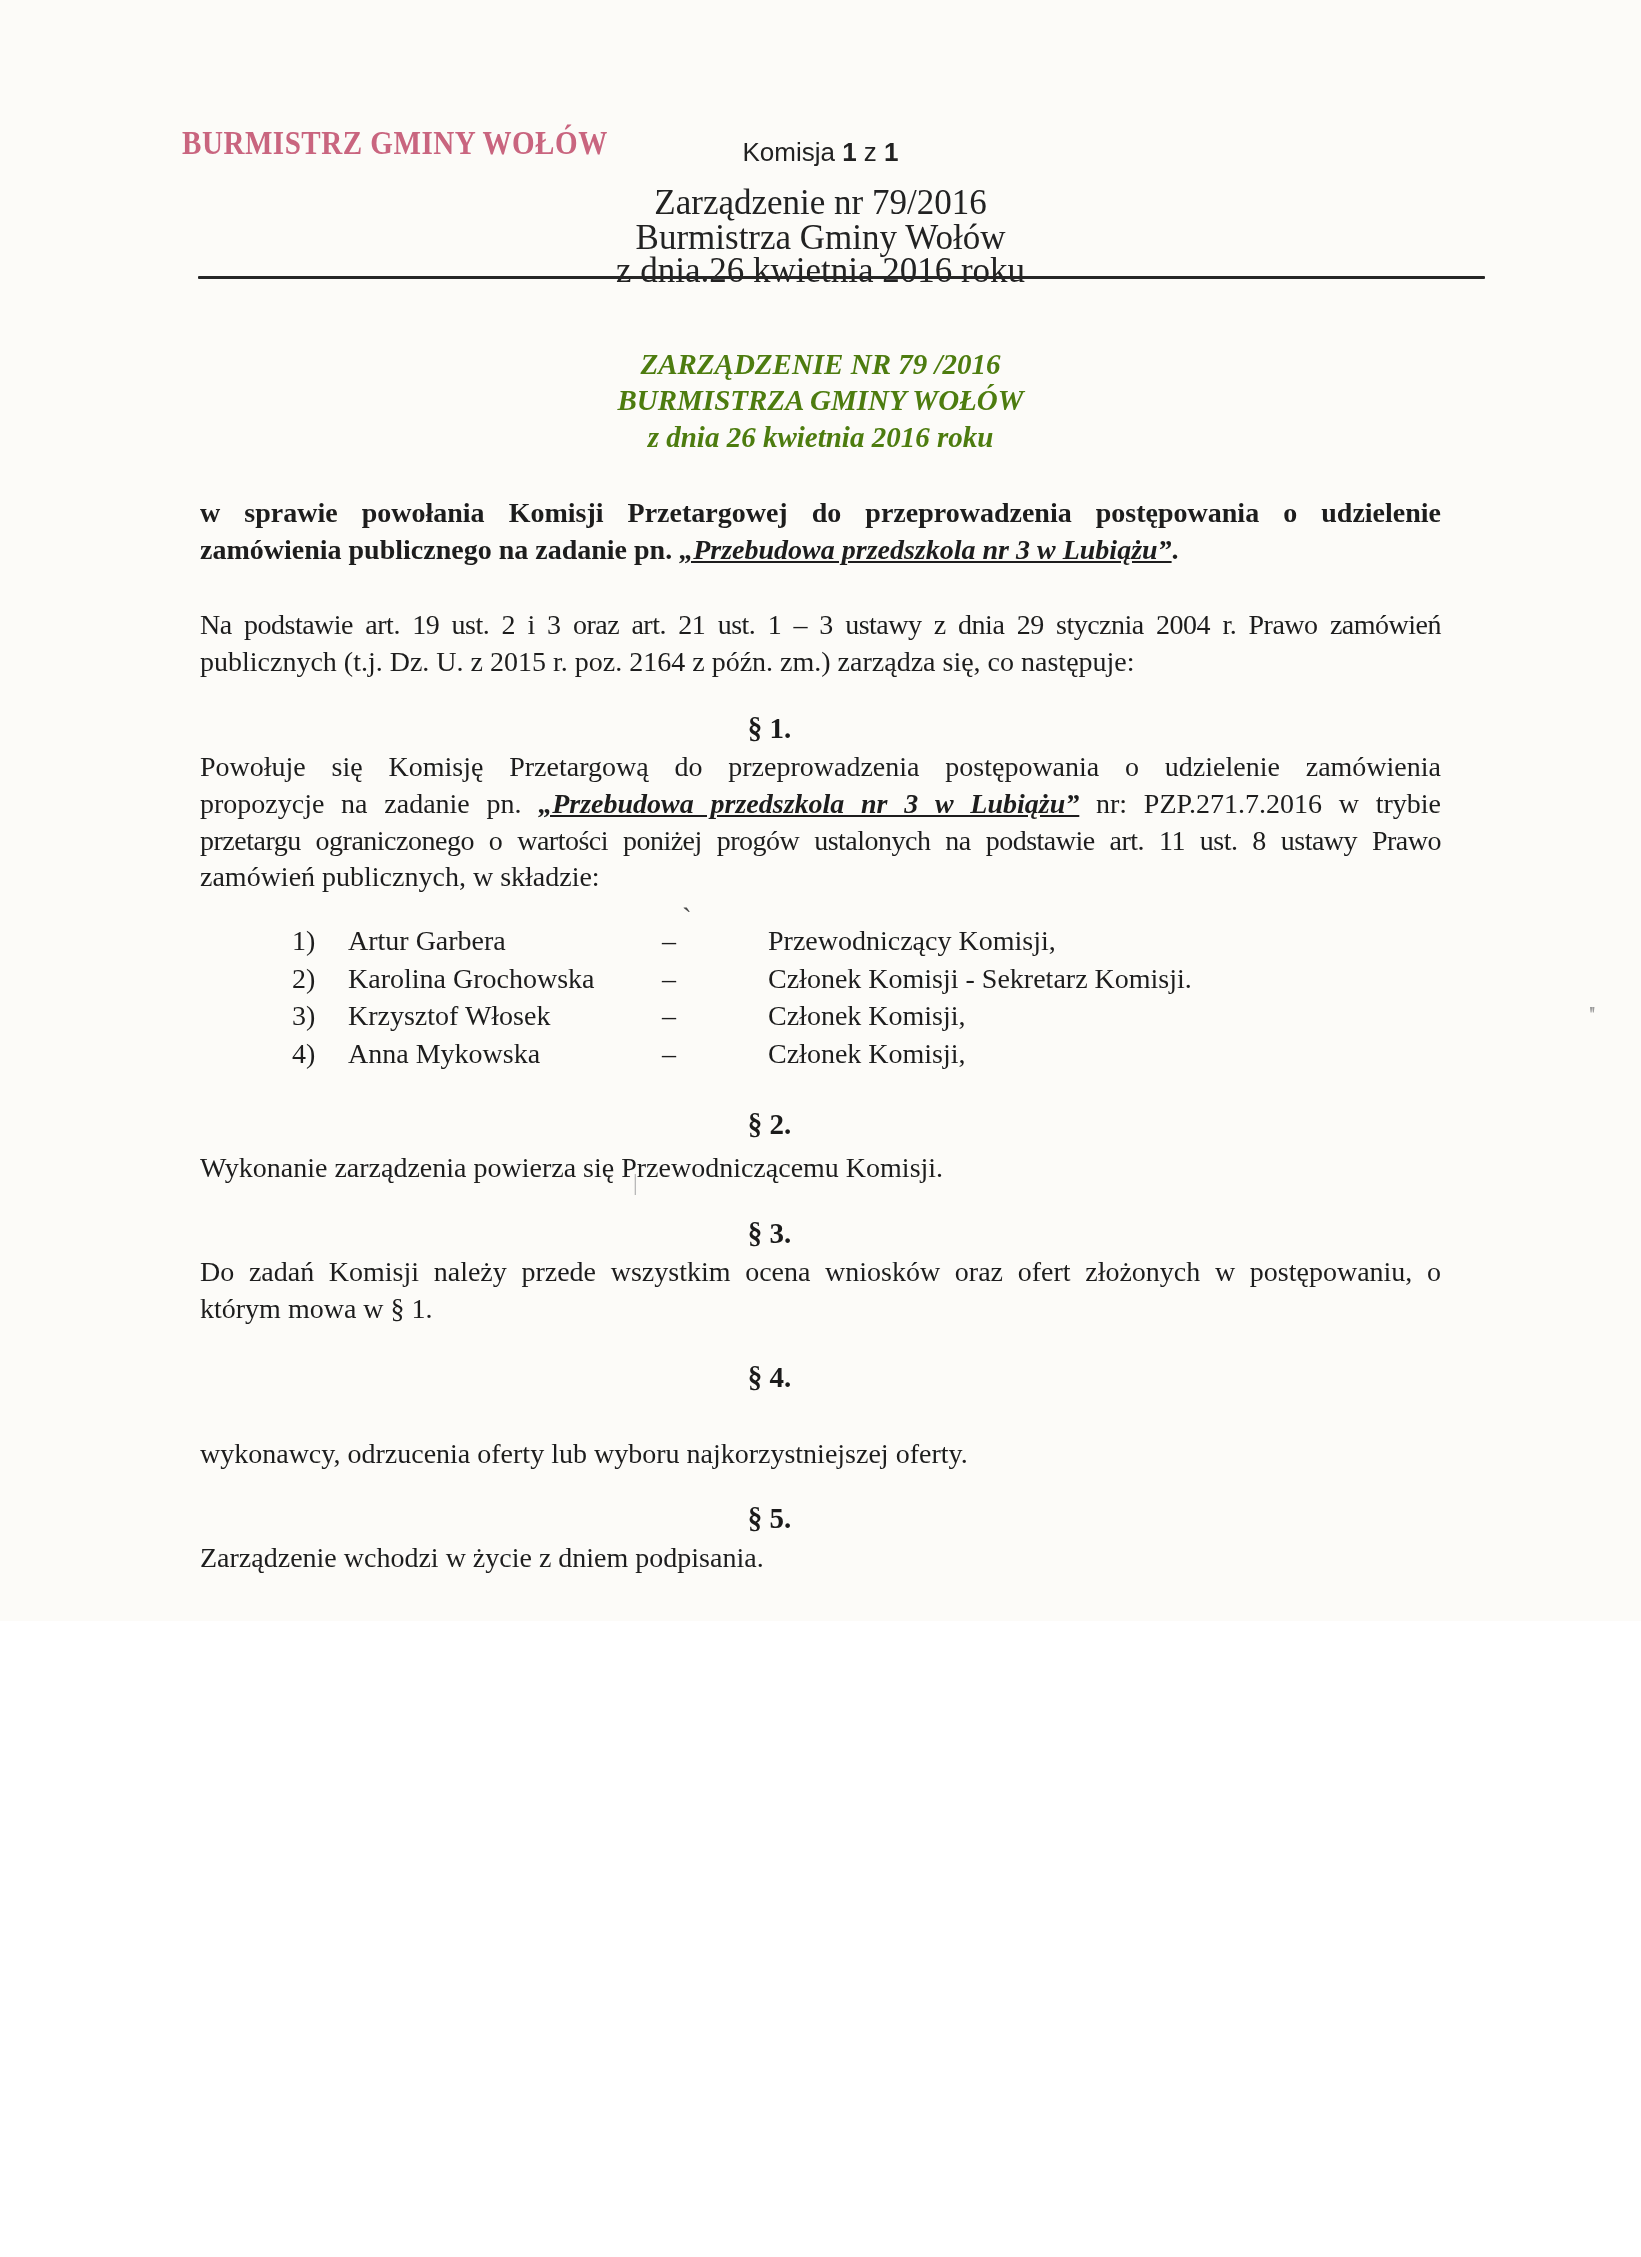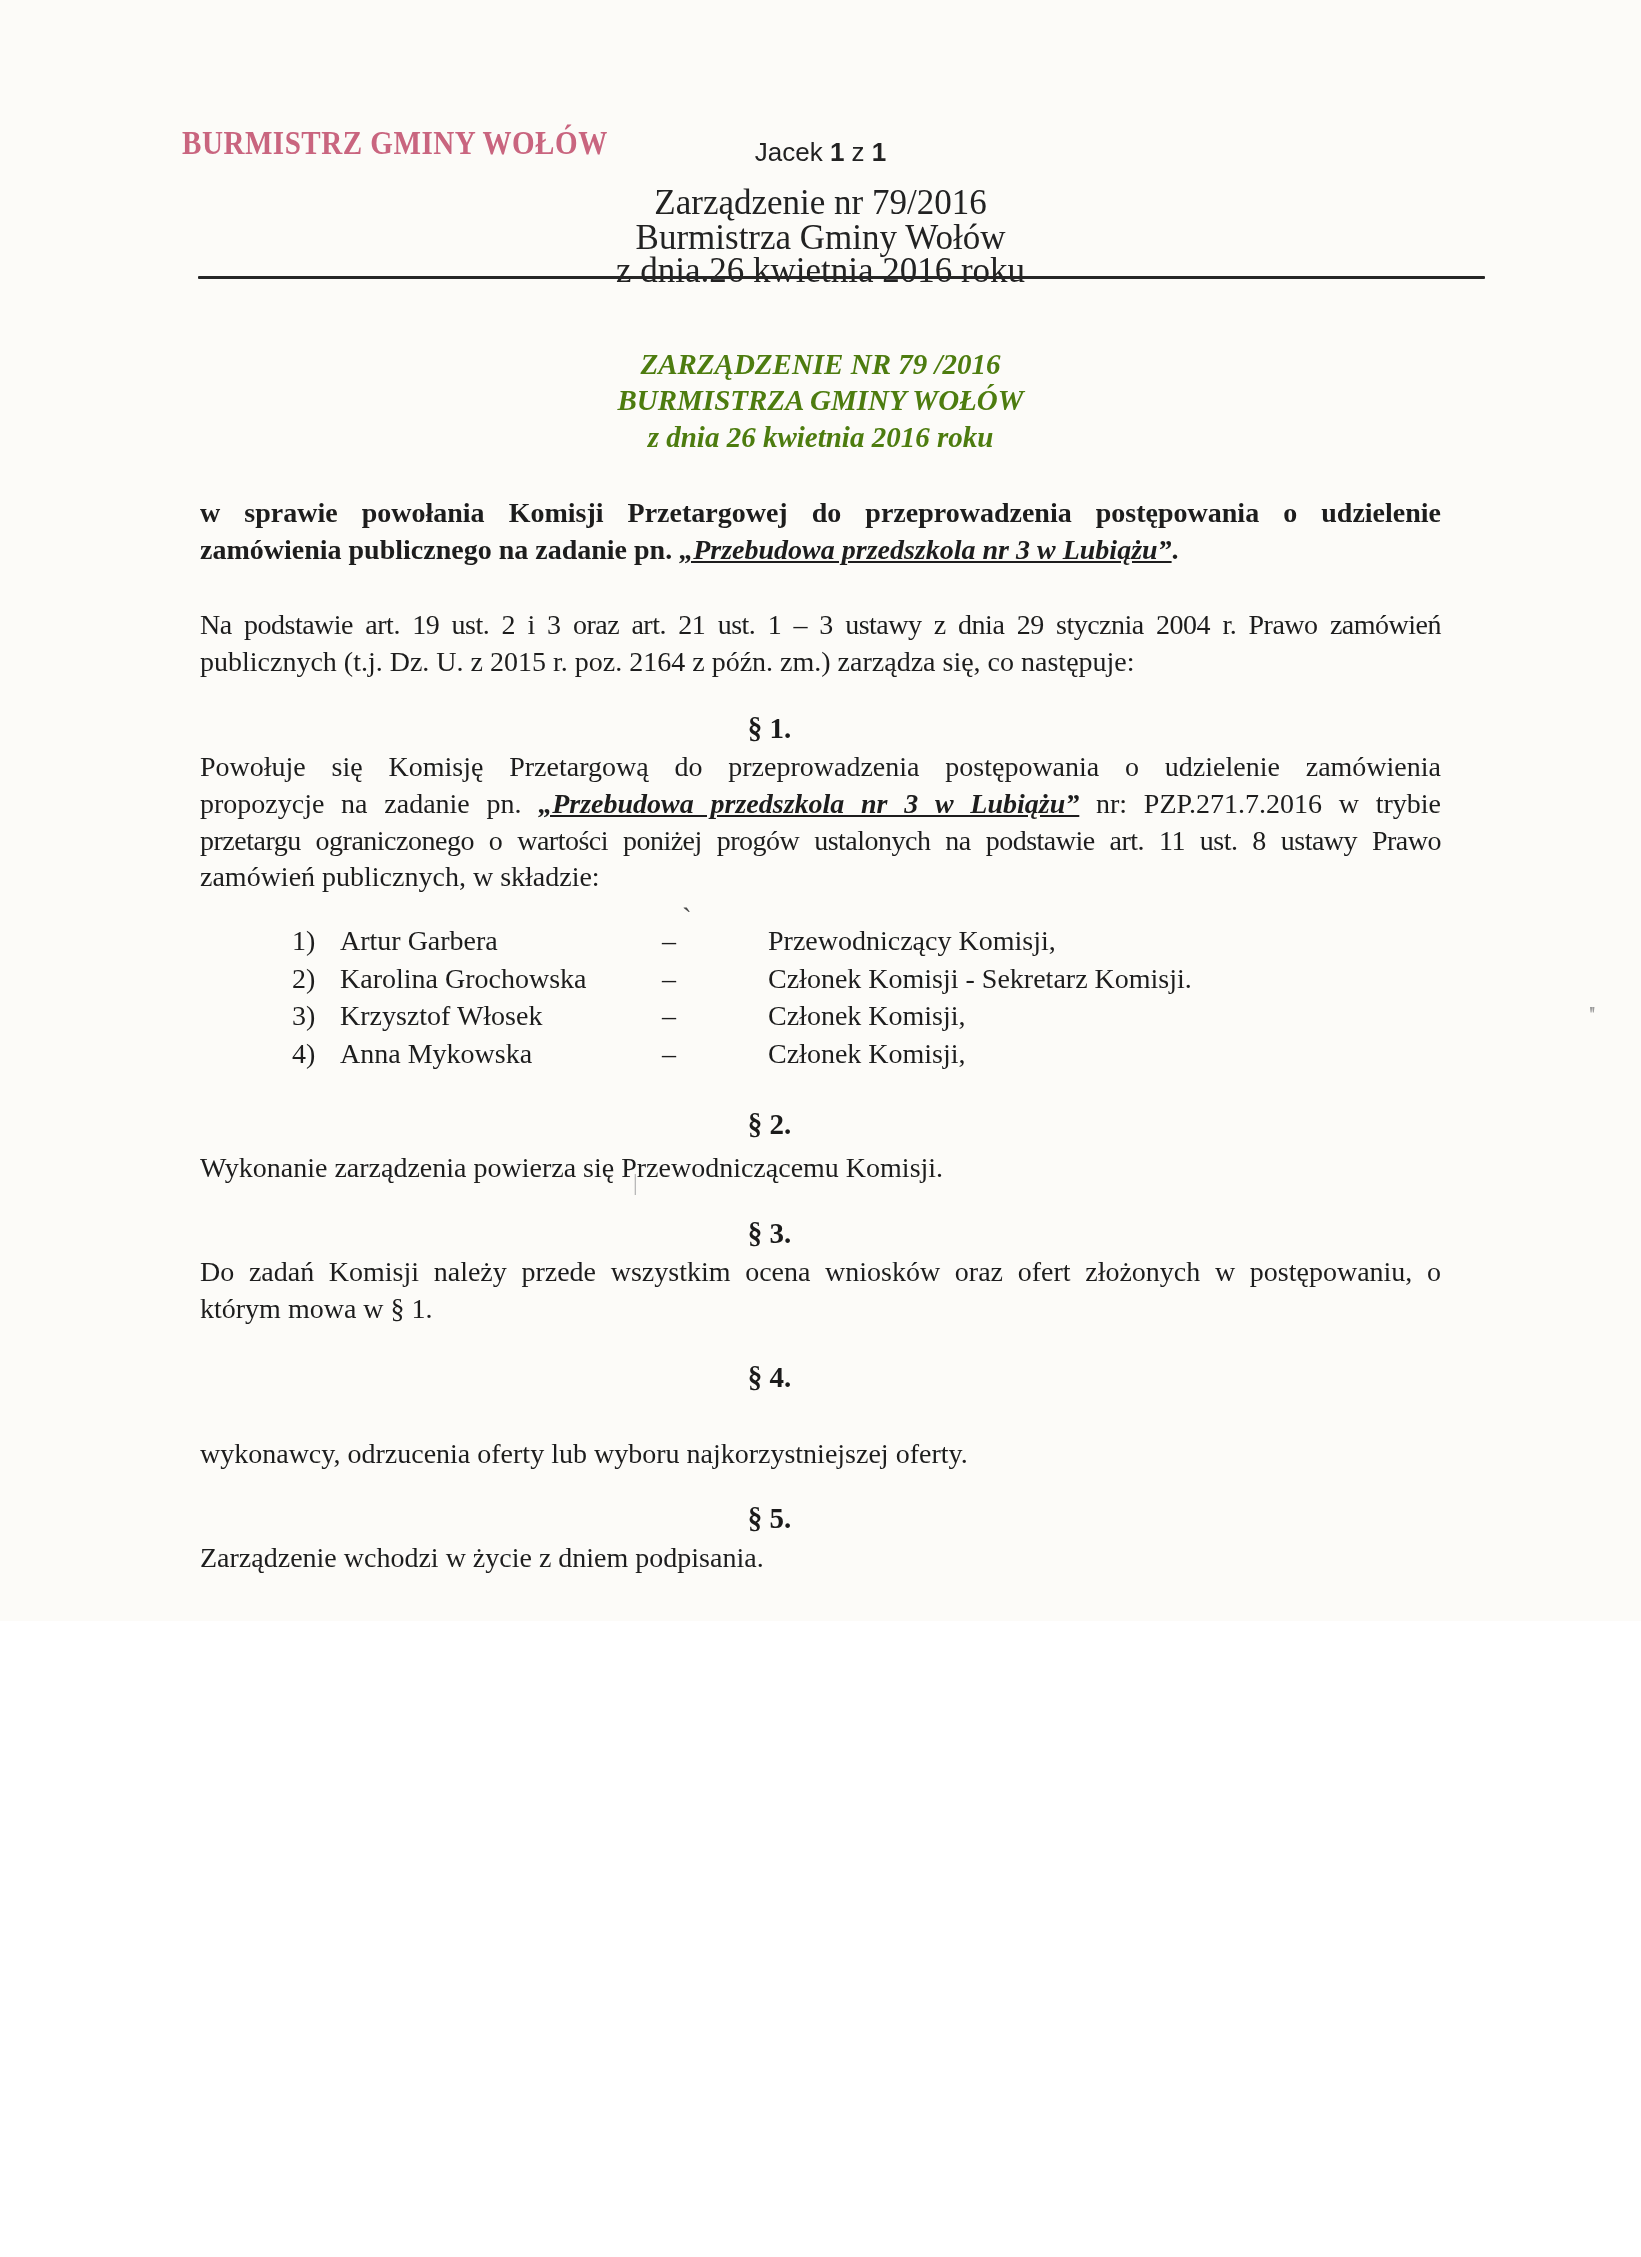--- a/index.html
+++ b/index.html
@@ -25,21 +25,21 @@
   .ln{left:200px;width:1241px;font-size:28px;height:37px;line-height:37px;color:#1d1d1d;white-space:nowrap;}
   .j{white-space:normal;text-align:justify;text-align-last:justify;}
   .squeeze{letter-spacing:-0.5px;}
   .b{font-weight:bold;}
   .bi{font-weight:bold;font-style:italic;text-decoration:underline;}
   .sec{left:200px;width:1139px;text-align:center;font-weight:bold;font-size:29px;color:#1b1b1b;}
   
   .mrow{left:292px;width:1062px;height:38px;line-height:38px;font-size:28px;}
   .mrow span{position:absolute;top:0;white-space:nowrap;}
   .m-no{left:0;}
-  .m-name{left:48px;}
+  .m-name{left:56px;}
   .m-dash{left:370px;}
   .m-role{left:476px;}
   
   .sig-auth{left:1068px;top:1767px;color:#e64987;font-weight:bold;font-size:29px;
     font-family:"DejaVu Serif",serif;letter-spacing:3.9px;white-space:nowrap;}
   .sig-name{left:1112px;top:1811px;color:#ec679f;font-weight:bold;font-style:italic;
     font-size:28px;letter-spacing:1.9px;white-space:nowrap;}
   .sig-title{left:1066px;top:1840px;color:#ea5f99;font-family:"Liberation Sans",sans-serif;
     font-size:28px;letter-spacing:1px;white-space:nowrap;}
   
@@ -53,21 +53,21 @@
   
   .edgebar{left:539px;top:2246px;width:1103px;height:11.6px;background:#1c2a66;}
 </style>
 </head>
 <body>
 
 <div class="page">
 
   <div class="abs stamp-top">BURMISTRZ GMINY WOŁÓW</div>
 
-  <div class="abs hcenter pageinfo"><span>Jacek</span> <b>1</b> <span>z</span> <b>1</b></div>
+  <div class="abs hcenter pageinfo"><span>Komisja</span> <b>1</b> <span>z</span> <b>1</b></div>
   <div class="abs hcenter hline" style="top:183px">Zarządzenie nr 79/2016</div>
   <div class="abs hcenter hline" style="top:218px">Burmistrza Gminy Wołów</div>
   <div class="abs hcenter hline" style="top:251px">z dnia.26 kwietnia 2016 roku</div>
   <div class="abs rule"></div>
 
   <div class="abs title" style="top:348px">ZARZĄDZENIE NR 79 /2016</div>
   <div class="abs title" style="top:384px">BURMISTRZA GMINY WOŁÓW</div>
   <div class="abs title" style="top:421px">z dnia 26 kwietnia 2016 roku</div>
 
   <div class="abs ln j b" style="top:494px">w sprawie powołania Komisji Przetargowej do przeprowadzenia postępowania o udzielenie</div>

